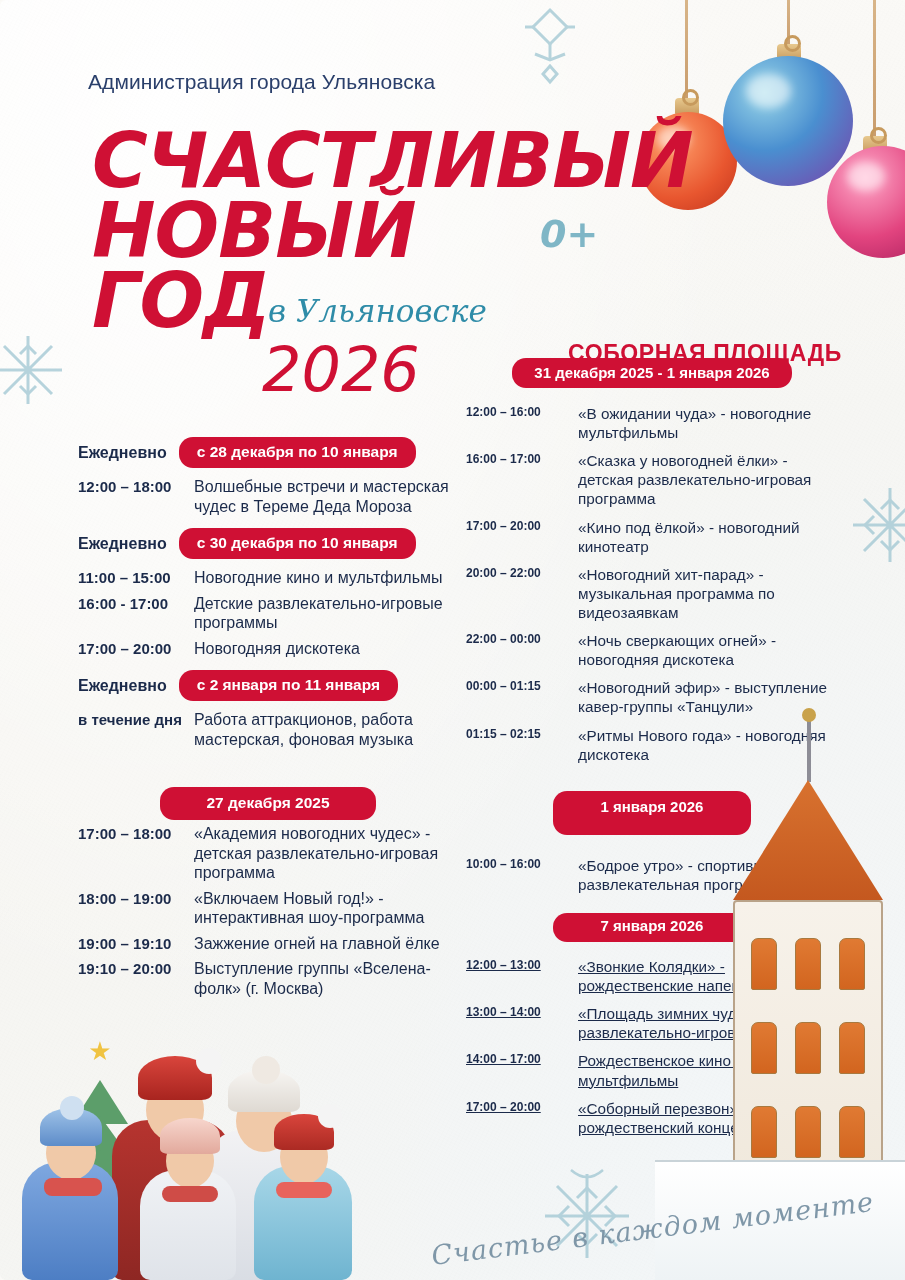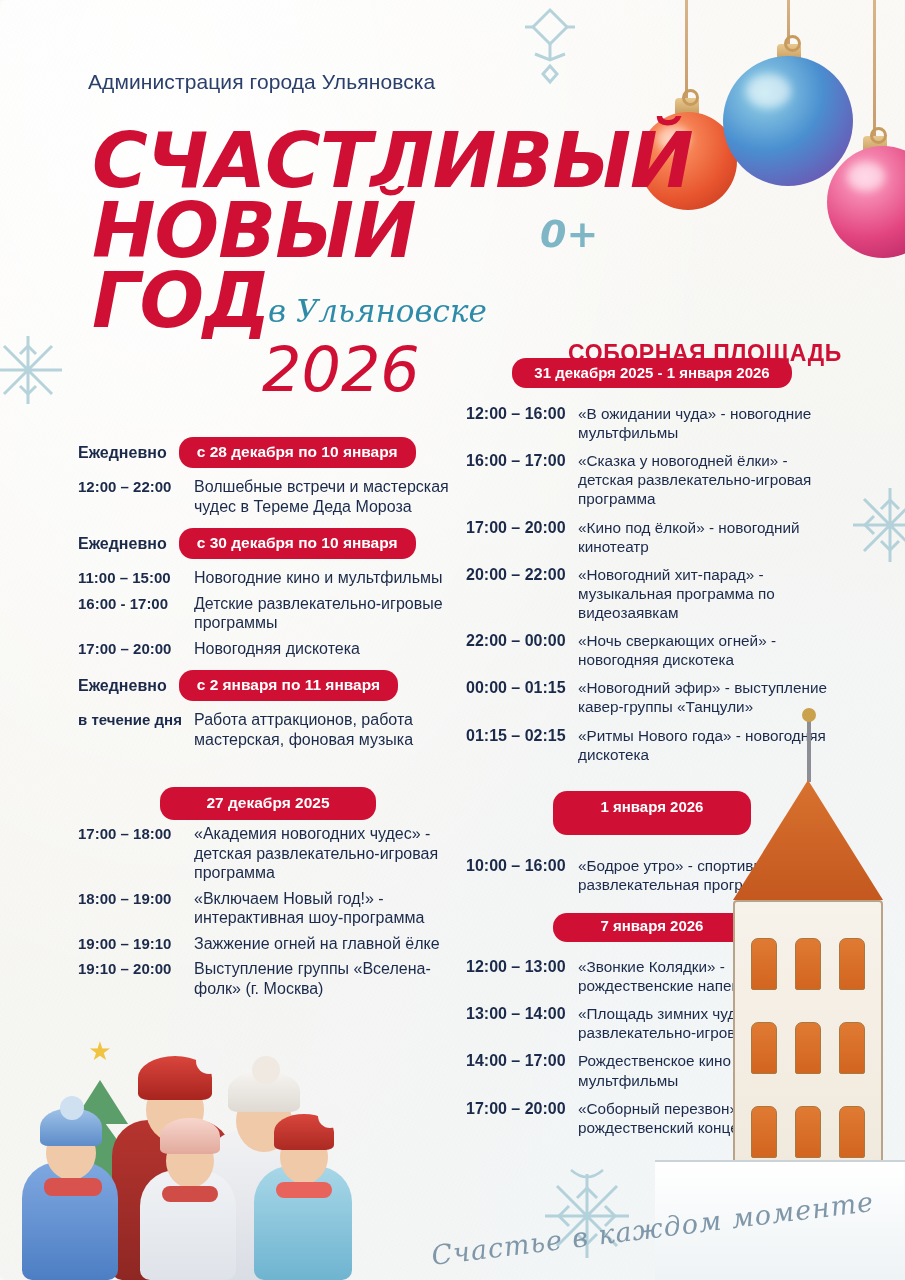--- a/index.html
+++ b/index.html
@@ -99,21 +99,21 @@
   }
 
   .rows { }
   .row { display: flex; gap: 12px; margin-bottom: 6px; align-items: flex-start; }
   .row .time {
     font-weight: 700; font-size: 15px; color: #1b2a4a;
     white-space: nowrap; min-width: 104px; padding-top: 1px;
   }
   .row .desc { font-size: 16px; line-height: 1.22; color: #1b2a4a; }
 
-  .col-right .row .time { min-width: 100px; font-size: 16px; }
+  .col-right .row .time { min-width: 100px; font-size: 12px; }
   .col-right .row .desc { font-size: 15.3px; line-height: 1.25; }
   .col-right .row { margin-bottom: 9px; }
   .col-right .pill { font-size: 15px; padding: 6px 22px 7px; }
   .group-gap { height: 14px; }
 
   
   .family {
     position: absolute; left: 0; bottom: 0; width: 430px; height: 320px;
     pointer-events: none;
   }
@@ -234,21 +234,21 @@
 
   <div class="col-left">
 
     <div>
       <div class="pill-row">
         <span class="every">Ежедневно</span>
         <span class="pill">с 28 декабря по 10 января</span>
       </div>
       <div class="rows">
         <div class="row">
-          <span class="time">12:00 – 22:00</span>
+          <span class="time">12:00 – 18:00</span>
           <span class="desc">Волшебные встречи и мастерская чудес в Тереме Деда Мороза</span>
         </div>
       </div>
     </div>
 
     <div>
       <div class="pill-row">
         <span class="every">Ежедневно</span>
         <span class="pill">с 30 декабря по 10 января</span>
       </div>
@@ -359,21 +359,21 @@
         </div>
       </div>
     </div>
 
     <div style="height:10px;"></div>
 
     <div>
       <div style="text-align:center;">
         <span class="pill" style="padding:4px 48px 8px;">7 января 2026</span>
       </div>
-      <div class="rows" style="margin-top:15px;">
+      <div class="rows" style="margin-top:15px;text-decoration:underline;">
         <div class="row">
           <span class="time">12:00 – 13:00</span>
           <span class="desc">«Звонкие Колядки» - рождественские напевы</span>
         </div>
         <div class="row">
           <span class="time">13:00 – 14:00</span>
           <span class="desc">«Площадь зимних чудес» - детская развлекательно-игровая программа</span>
         </div>
         <div class="row">
           <span class="time">14:00 – 17:00</span>

